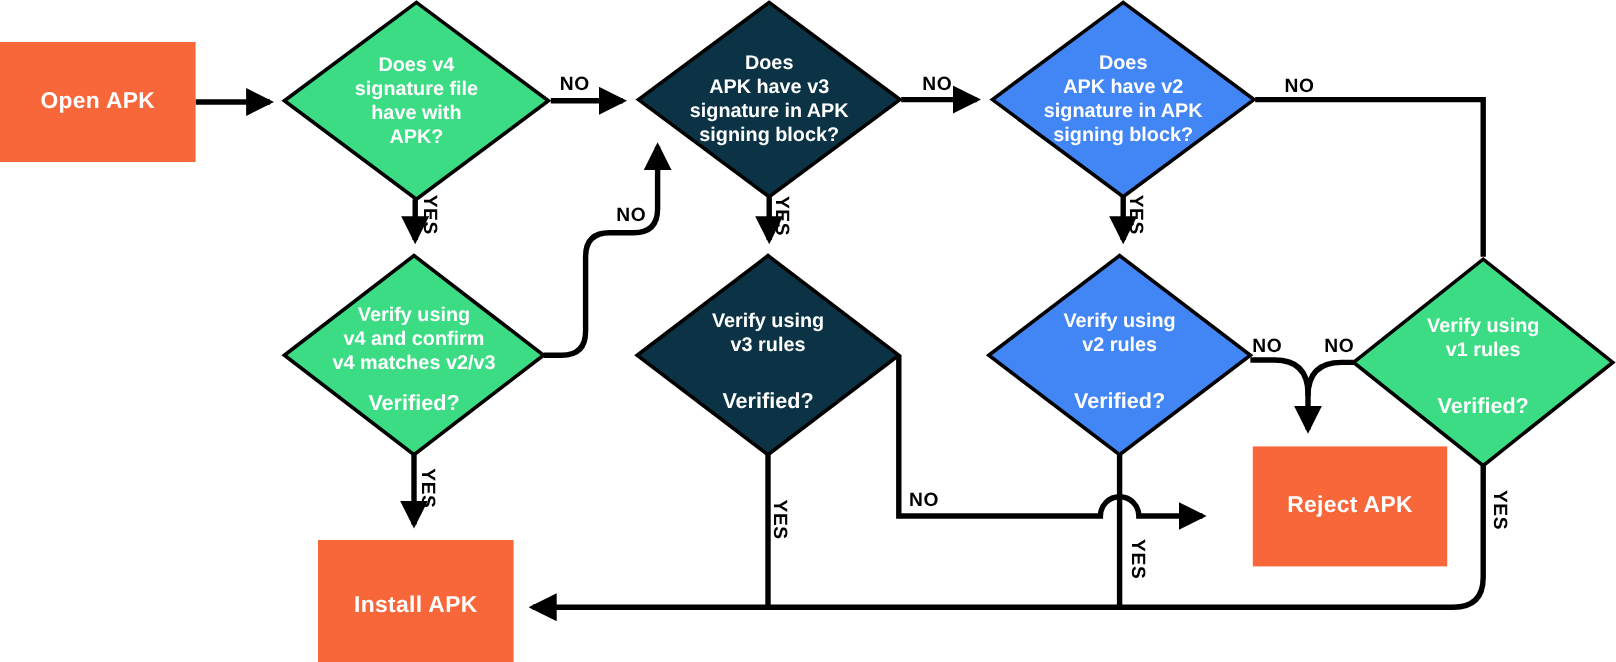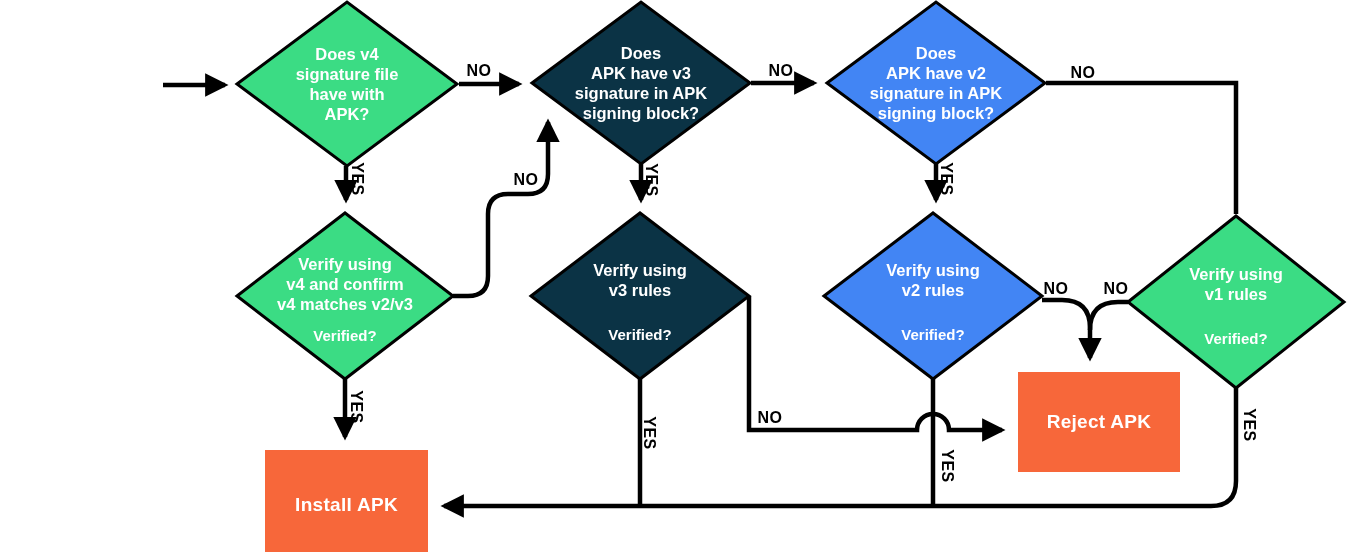--- a/index.html
+++ b/index.html
@@ -18,21 +18,21 @@
     background:var(--orange,#F7673A);color:var(--text_on_node,#fff);
     font-weight:bold;font-size:19px;text-align:center;letter-spacing:.3px;
   }
   .dtext{
     position:absolute;transform:translate(-50%,-50%);
     display:flex;flex-direction:column;align-items:center;
     color:var(--text_on_node,#fff);font-weight:bold;text-align:center;
     white-space:pre-line;line-height:1.22;pointer-events:none;
   }
   .dtext .q{font-size:16.5px;}
-  .dtext .sub{font-size:15px;}
+  .dtext .sub{font-size:18px;}
   .elabel{
     position:absolute;transform:translate(-50%,-50%);
     color:var(--label,#000);font-weight:bold;font-size:16px;letter-spacing:.5px;
     white-space:nowrap;pointer-events:none;
   }
   .elabel.vert{transform:translate(-50%,-50%) rotate(90deg);}
 </style>
 </head>
 <body>
 
@@ -63,21 +63,24 @@
 
     <polygon class="shape fill-green" points="237,84 347,2 457,84 347,166"></polygon>
     <polygon class="shape fill-green" points="237,296 345,213 453,296 345,379"></polygon>
     <polygon class="shape fill-navy" points="532,83 641,2 750,83 641,164"></polygon>
     <polygon class="shape fill-navy" points="531,296 640,213 749,296 640,379"></polygon>
     <polygon class="shape fill-blue" points="827,83 936,2 1045,83 936,164"></polygon>
     <polygon class="shape fill-blue" points="824,296 933,213 1042,296 933,379"></polygon>
     <polygon class="shape fill-green" points="1128,302 1236,216 1344,302 1236,388"></polygon>
   </svg>
 
-  <div class="node-rect" style="left:1018px;top:372px;width:162px;height:100px;">
+  <div class="node-rect" style="left:0;top:35px;width:163px;height:100px;">
+    <span>Open APK</span>
+  </div>
+  <div class="node-rect" style="left:1044px;top:372px;width:162px;height:100px;">
     <span>Reject APK</span>
   </div>
   <div class="node-rect" style="left:265px;top:450px;width:163px;height:110px;">
     <span>Install APK</span>
   </div>
 
   <div class="dtext" style="left:347px;top:84px;width:170px;">
     <span class="q">Does v4
 signature file
 have with

